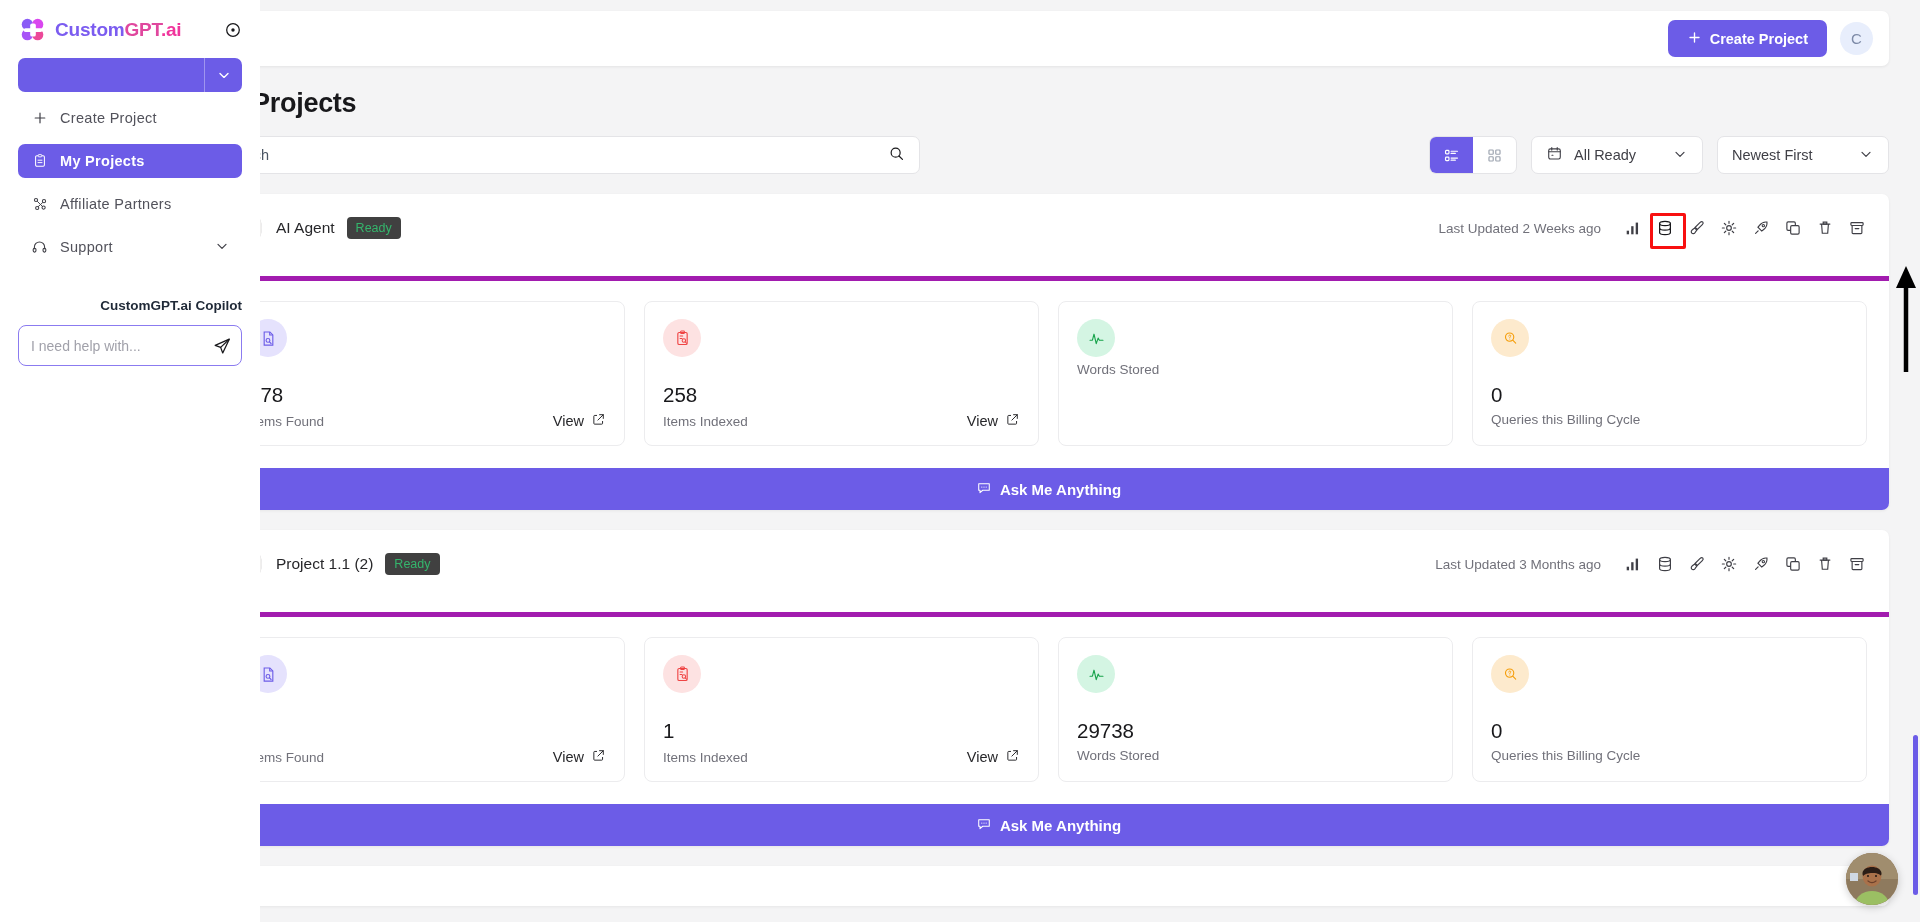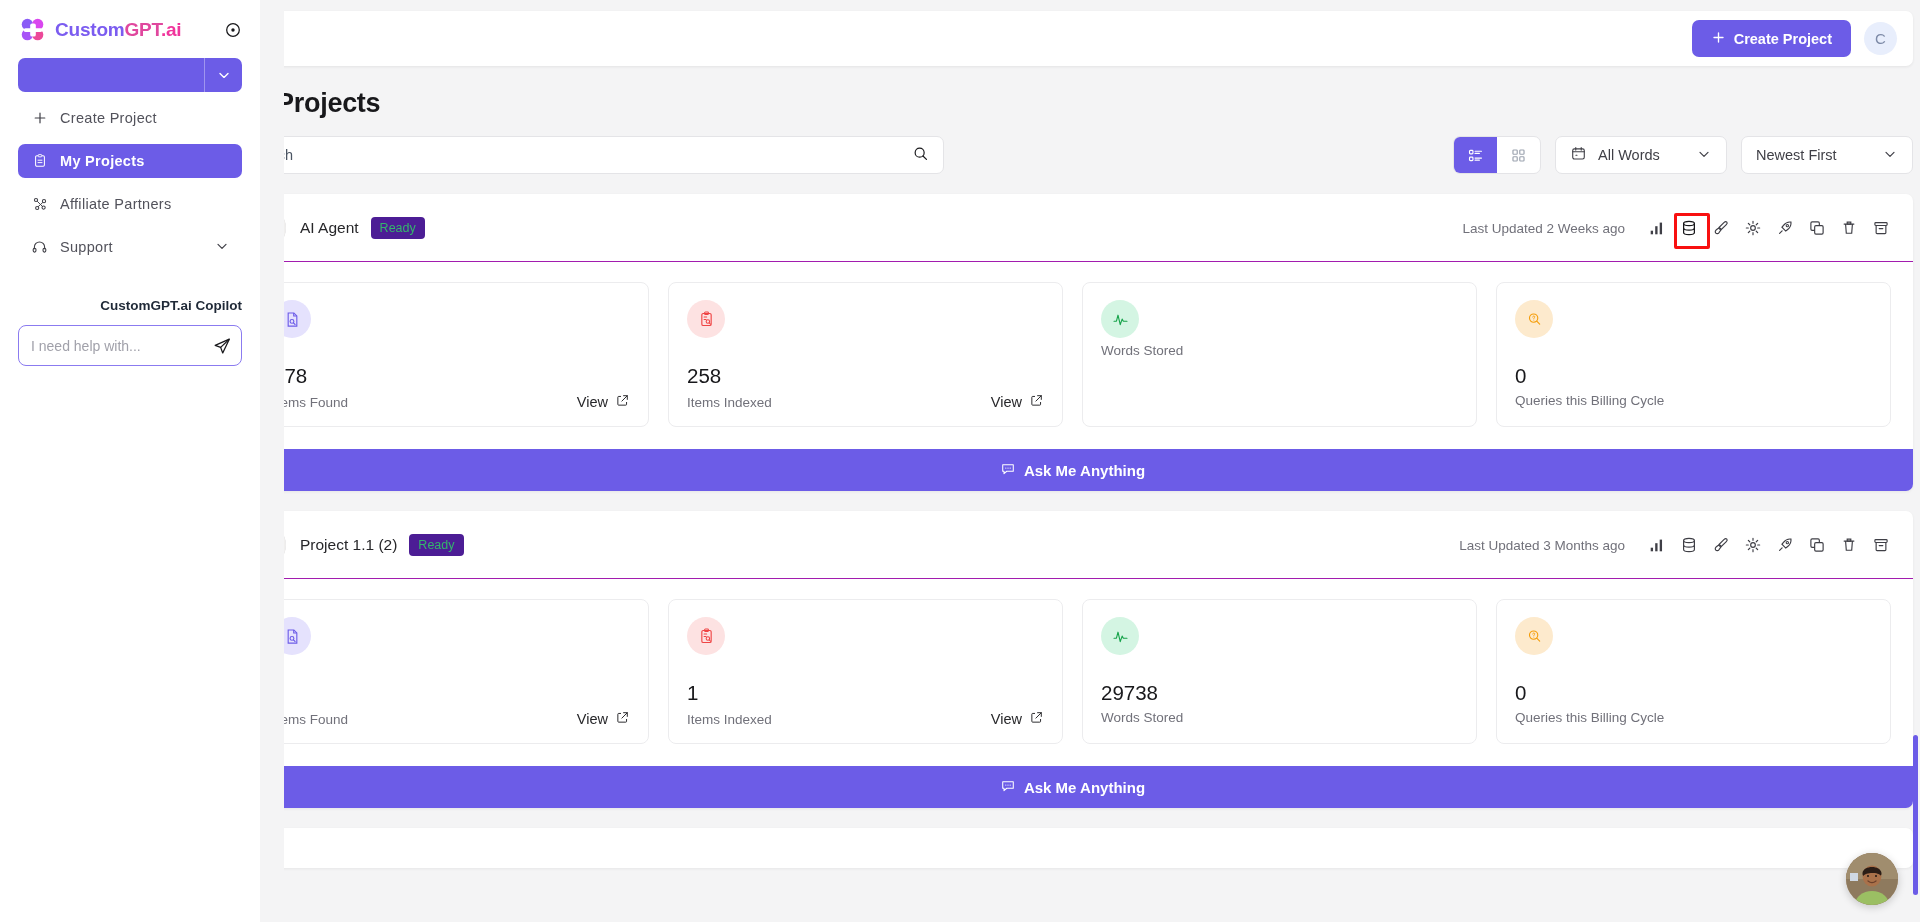--- a/index.html
+++ b/index.html
@@ -3,21 +3,21 @@
 <meta charset="utf-8">
 <title>CustomGPT.ai Dashboard</title>
 <style>
   * { box-sizing: border-box; margin: 0; padding: 0; }
   html, body {
     width: 1920px; height: 922px;
     font-family: "Liberation Sans", sans-serif;
     background: #f4f4f5;
     overflow: hidden;
   }
-  .app { position: relative; width: 1920px; height: 652px; display: flex; gap: 24px; }
+  .app { position: relative; width: 1920px; height: 652px; display: flex; }
 
   
   .sidebar {
     width: 260px; height: 922px; background: #ffffff;
     flex: 0 0 260px; padding: 0 18px; position: relative; z-index: 6;
   }
   .brand-row { display: flex; align-items: center; height: 48px; padding-top: 12px; }
   .brand-logo { width: 30px; height: 30px; margin-right: 7px; flex: 0 0 30px; }
   .brand-name { font-size: 19px; font-weight: 700; letter-spacing: -.2px; }
   .brand-name .b1 { color: #7b5cf0; }
@@ -129,30 +129,30 @@
   .dropdown .chev { margin-left: auto; padding-left: 18px; }
   .dd-time { width: 172px; }
   .dd-sort { width: 172px; }
 
   
   .project {
     margin: 20px 31px 0 31px; background: #fff; border-radius: 7px;
     box-shadow: 0 1px 3px rgba(0,0,0,.06); overflow: hidden;
   }
   .proj-head {
-    display: flex; align-items: center; padding: 14px 22px 13px 14px;
-    border-bottom: 1px solid #a21caf;
+    display: flex; align-items: center; padding: 14px 22px 28px 14px;
+    border-bottom: 5px solid #a21caf;
   }
   .proj-avatar {
     width: 40px; height: 40px; border-radius: 50%; flex: 0 0 40px;
     overflow: hidden; margin-right: 14px; background: #d8d8dc;
   }
   .proj-name { font-size: 15.5px; color: #27272a; font-weight: 400; }
   .badge {
-    margin-left: 12px; background: #4c1d95; color: #34b56c;
+    margin-left: 12px; background: #404040; color: #34b56c;
     font-size: 12.5px; border-radius: 4px; padding: 4px 9px; font-weight: 400;
   }
   .proj-meta { margin-left: auto; display: flex; align-items: center; gap: 0; }
   .updated { font-size: 13.5px; color: #71717a; margin-right: 22px; }
   .icon-row { display: flex; align-items: center; gap: 12px; }
   .act { width: 20px; height: 20px; display: flex; align-items: center; justify-content: center; position: relative; }
   .act.highlight::after {
     content: ""; position: absolute; left: -5px; top: -5px;
     width: 30px; height: 30px; border: 3px solid #f81010; border-radius: 2px;
   }
@@ -358,21 +358,21 @@
         </div>
 
         <div class="dropdown dd-time">
           <span>
             <svg viewBox="0 0 20 20" width="17" height="17">
               <rect x="3.2" y="4.5" width="13.6" height="12" rx="2" fill="none" stroke="#3f3f46" stroke-width="1.3"></rect>
               <path d="M3.2 8h13.6M6.8 3v3M13.2 3v3" stroke="#3f3f46" stroke-width="1.3" stroke-linecap="round"></path>
               <path d="M7 12h1.2" stroke="#3f3f46" stroke-width="1.3" stroke-linecap="round"></path>
             </svg>
           </span>
-          <span>All Words</span>
+          <span>All Ready</span>
           <span class="chev">
             <svg viewBox="0 0 20 20" width="16" height="16">
               <path d="M5 8l5 5 5-5" fill="none" stroke="#3f3f46" stroke-width="1.5" stroke-linecap="round" stroke-linejoin="round"></path>
             </svg>
           </span>
         </div>
 
         <div class="dropdown dd-sort">
           <span>Newest First</span>
           <span class="chev">

